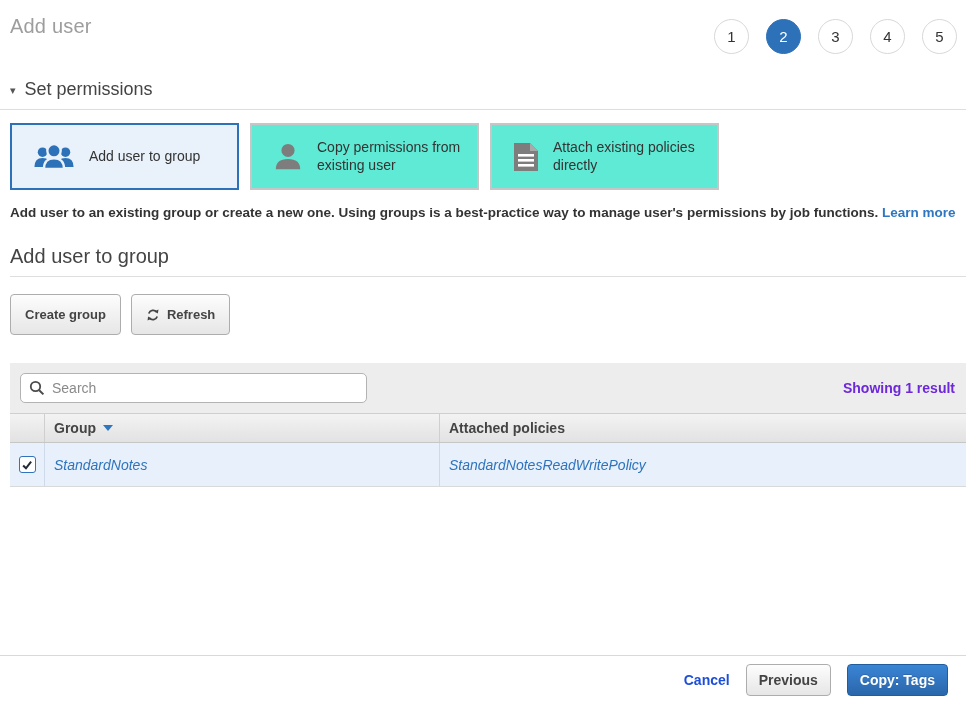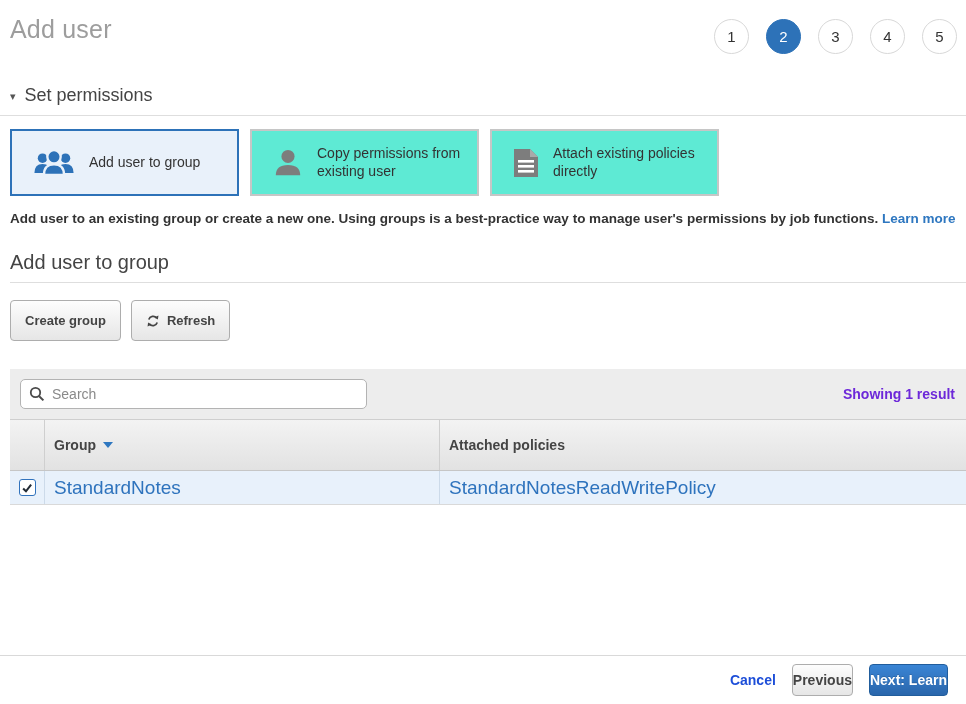--- a/index.html
+++ b/index.html
@@ -8,21 +8,21 @@
     font-family: "Liberation Sans", sans-serif;
     background: #ffffff;
     color: #333;
     position: relative;
   }
   .page { padding: 0 10px; position: relative; height: 100%; }
 
   
   h1.page-title {
     padding-top: 15px;
-    font-size: 25px;
+    font-size: 20px;
     font-weight: 400;
     color: #9d9d9d;
     letter-spacing: 0.2px;
   }
   .steps {
     position: absolute; top: 19px; right: 9px;
     display: flex; gap: 17px;
   }
   .step {
     width: 35px; height: 35px; border-radius: 50%;
@@ -86,30 +86,31 @@
     font-family: "Liberation Sans", sans-serif;
     font-size: 14px; color: #333; outline: none; background: #fff;
   }
   .search-box input::placeholder { color: #8a8a8a; }
   .search-icon { position: absolute; left: 9px; top: 7px; }
   .results {
     position: absolute; right: 11px; top: 0; line-height: 50px;
     font-size: 14px; font-weight: bold; color: #6d28d9;
   }
   .thead {
-    height: 52px; display: flex;
+    height: 30px; display: flex;
     background: linear-gradient(#f3f3f3, #e2e2e2);
     border-top: 1px solid #cfcfcf; border-bottom: 1px solid #c6c6c6;
     font-size: 14px; font-weight: bold; color: #444;
   }
   .trow {
-    height: 34px; display: flex;
+    height: 44px; display: flex;
     background: #e8f1fb;
     border-bottom: 1px solid #d9d9d9;
-    font-size: 19px;
+    font-size: 14px;
+    font-style: italic;
   }
   .col { display: flex; align-items: center; }
   .checkcol { width: 35px; flex: none; justify-content: center; border-right: 1px solid #cfcfcf; }
   .groupcol { width: 395px; flex: none; padding-left: 9px; border-right: 1px solid #cfcfcf; gap: 7px; }
   .policycol { flex: 1; padding-left: 9px; }
   .trow .checkcol, .trow .groupcol { border-right-color: rgba(120,150,180,0.25); }
   .sort-arrow {
     width: 0; height: 0;
     border-left: 5px solid transparent; border-right: 5px solid transparent;
     border-top: 6px solid #2e77c0;
@@ -124,21 +125,21 @@
   }
 
   
   .footer-rule { position: absolute; left: 0; right: 0; bottom: 48px; border-top: 1px solid #d9d9d9; }
   .footer {
     position: absolute; left: 0; right: 0; bottom: 0; height: 48px;
     display: flex; align-items: center; justify-content: flex-end;
     gap: 16px; padding-right: 18px;
   }
   .cancel-link { color: #1d4ed8; font-size: 14px; font-weight: bold; text-decoration: none; cursor: pointer; }
-  .footer .btn { font-size: 14px; padding: 7px 0; }
+  .footer .btn { font-size: 14px; padding: 7px 12px; }
   .btn.primary {
     background: linear-gradient(#3a85d5, #2a66ab);
     border-color: #215d9c; color: #fff;
     text-shadow: 0 -1px 0 rgba(0,0,0,0.15);
   }
 </style>
 </head>
 <body>
 
 <div class="page">
@@ -274,16 +275,16 @@
       <div class="col policycol">
         <a>StandardNotesReadWritePolicy</a>
       </div>
     </div>
   </div>
 
   <div class="footer-rule"></div>
   <div class="footer">
     <a class="cancel-link">Cancel</a>
     <button class="btn">Previous</button>
-    <button class="btn primary">Next: Learn</button>
+    <button class="btn primary">Copy: Tags</button>
   </div>
 
 </div>
 
 </body></html>

